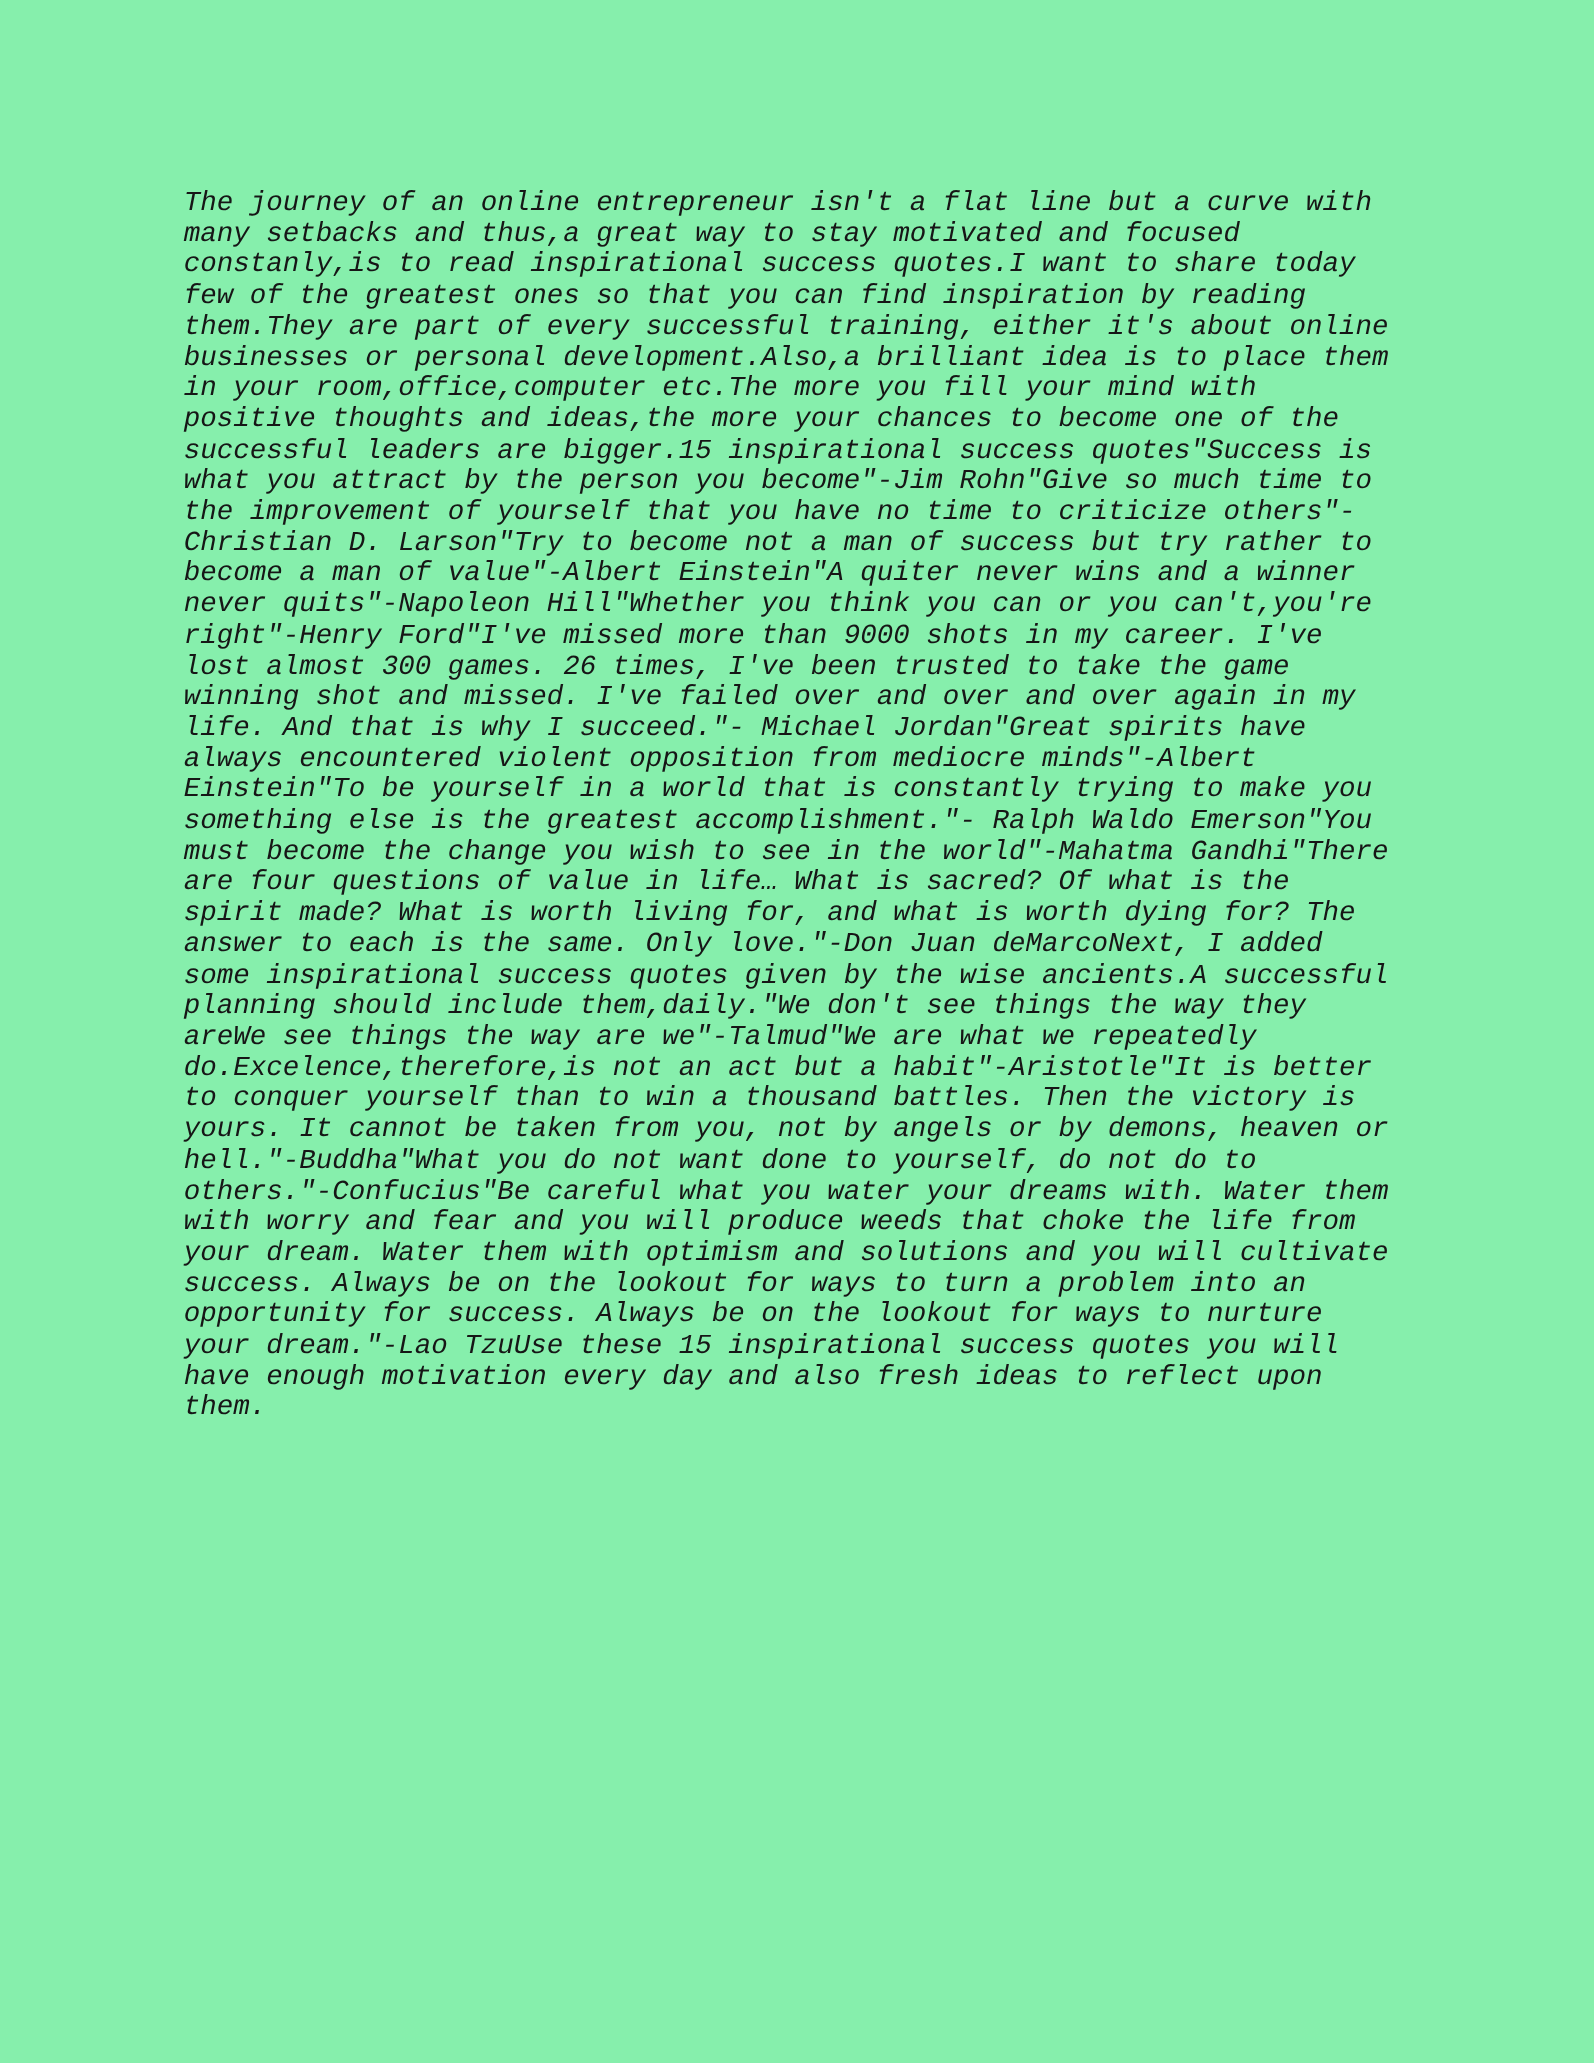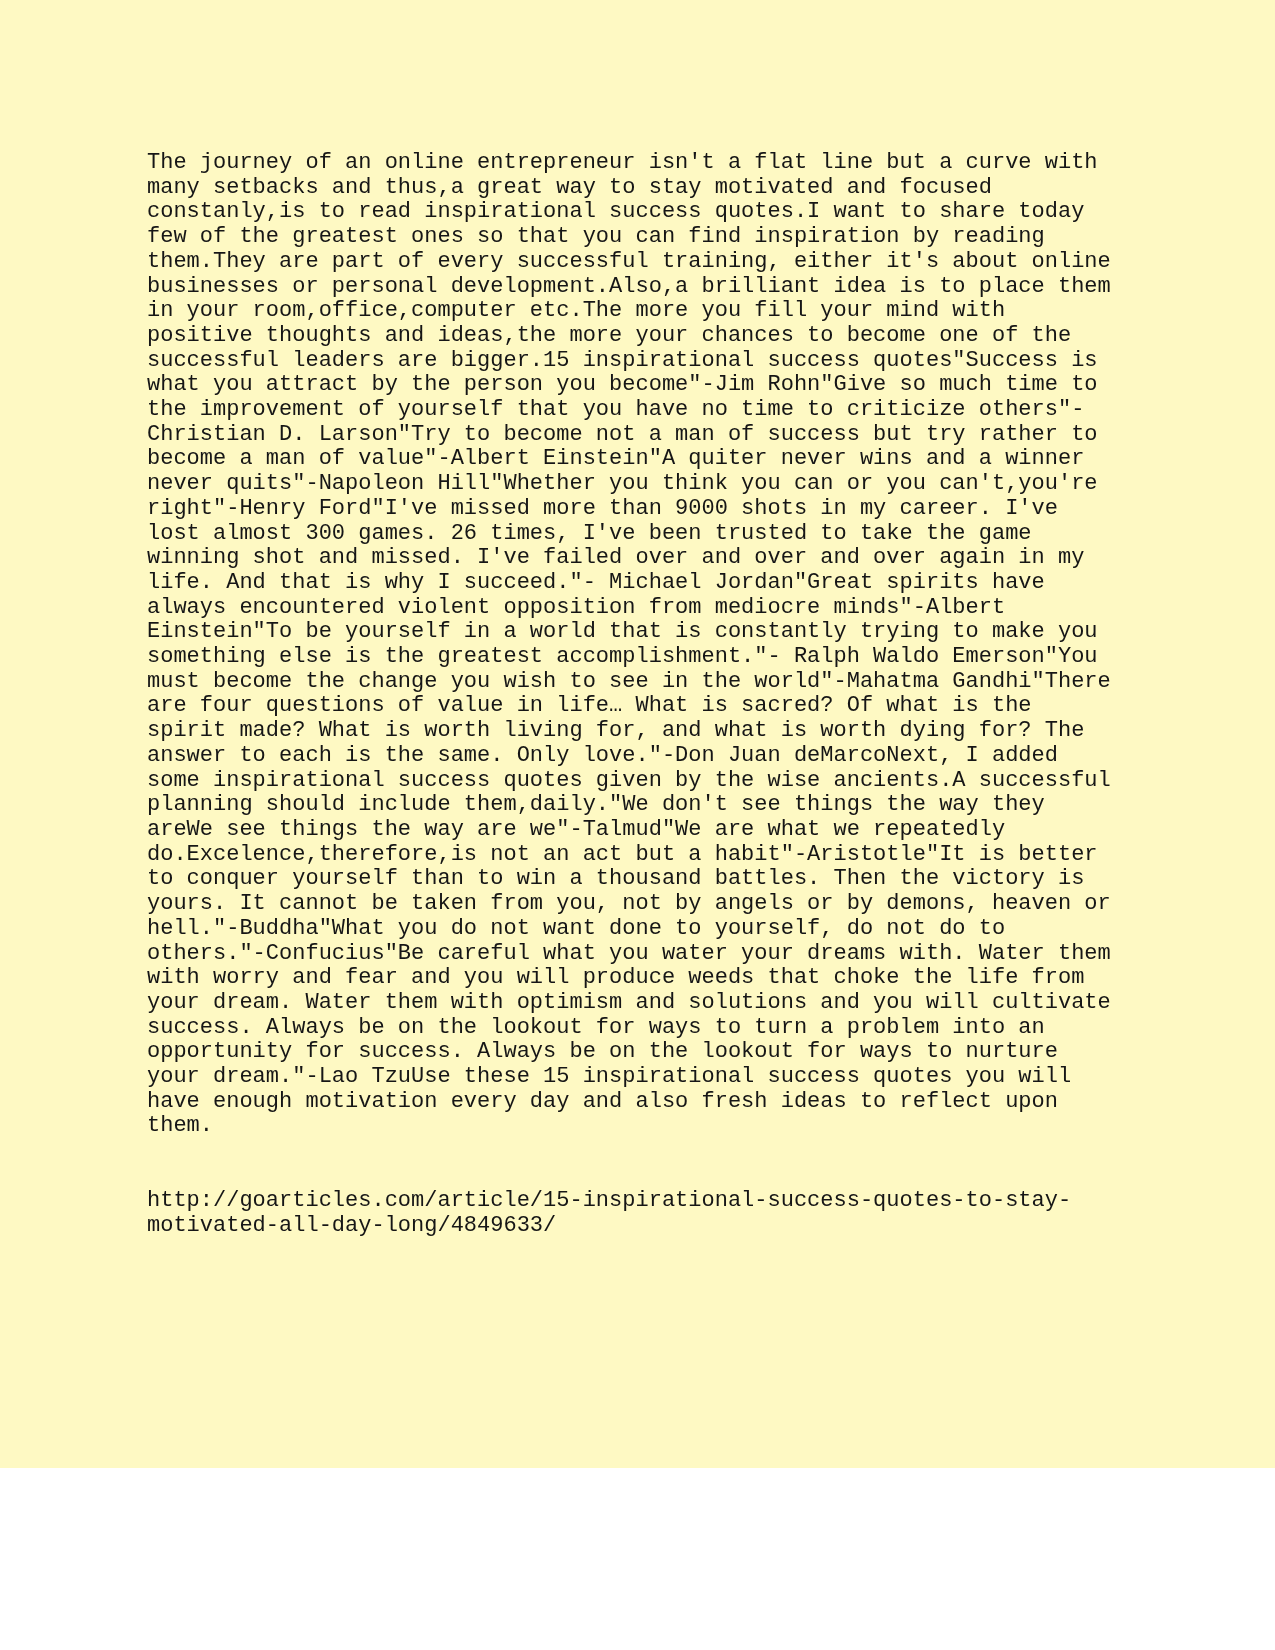--- a/index.html
+++ b/index.html
@@ -3,24 +3,25 @@
   <meta charset="utf-8">
   <style>
     html, body {
       margin: 0;
       padding: 0;
       background: #ffffff;
     }
     .page {
       position: relative;
       width: 1275px;
-      height: 1468px;
-      background: #fef9c3;
+      height: 1650px;
+      background: #86efac;
       overflow: hidden;
       font-family: "Liberation Mono", "DejaVu Sans Mono", monospace;
+      font-style: italic;
     }
     pre.doc-text {
       margin: 0;
       position: absolute;
       left: 147px;
       white-space: pre;
       font-family: "Liberation Mono", "DejaVu Sans Mono", monospace;
       font-size: 22px;
       line-height: 24.7px;
       color: #161616;
@@ -70,15 +71,13 @@
 yours. It cannot be taken from you, not by angels or by demons, heaven or
 hell."-Buddha"What you do not want done to yourself, do not do to
 others."-Confucius"Be careful what you water your dreams with. Water them
 with worry and fear and you will produce weeds that choke the life from
 your dream. Water them with optimism and solutions and you will cultivate
 success. Always be on the lookout for ways to turn a problem into an
 opportunity for success. Always be on the lookout for ways to nurture
 your dream."-Lao TzuUse these 15 inspirational success quotes you will
 have enough motivation every day and also fresh ideas to reflect upon
 them.</pre>
-  <pre class="doc-text url-text">http://goarticles.com/article/15-inspirational-success-quotes-to-stay-
-motivated-all-day-long/4849633/</pre>
 </div>
 
 </body></html>

